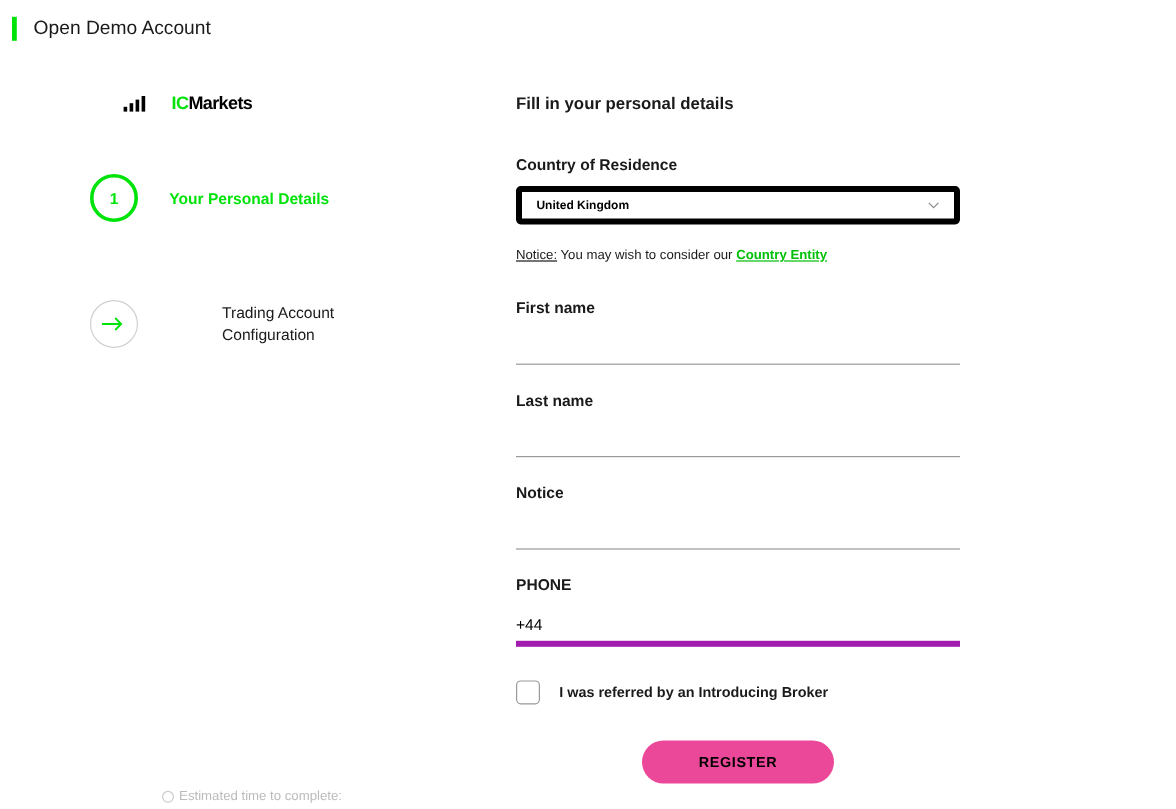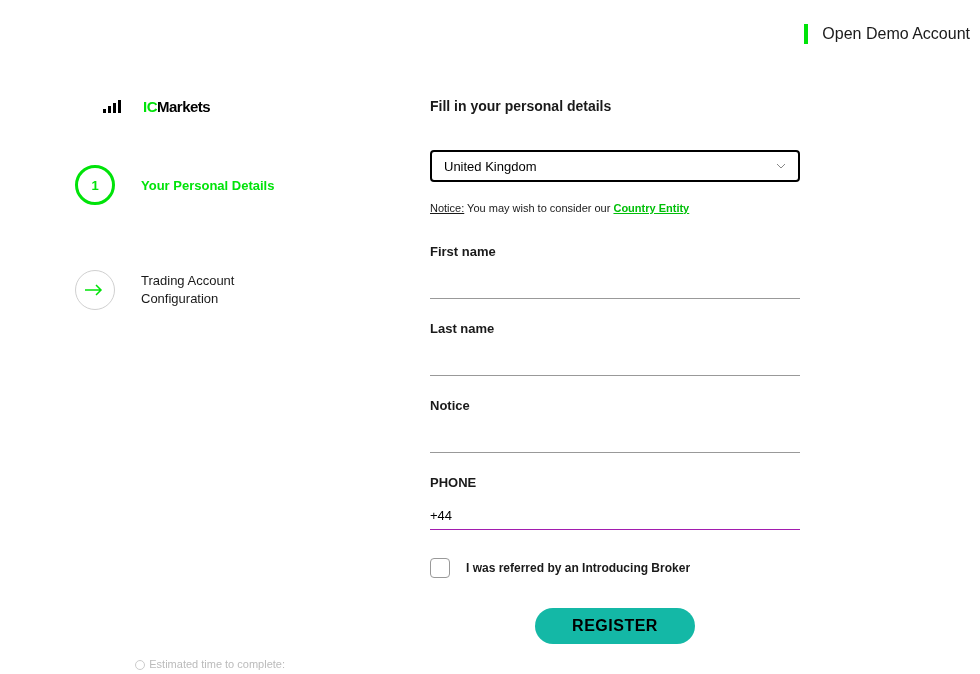--- a/index.html
+++ b/index.html
@@ -9,22 +9,21 @@
       font-family: Arial, Helvetica, sans-serif;
     }
     body {
       width: 980px;
       height: 674px;
       background: #fff;
     }
     .page-header {
       display: flex;
       align-items: center;
-      padding: 24px 10px;
-      justify-content: flex-end;
+      padding: 14px 10px;
     }
     .green-bar {
       width: 4px;
       height: 20px;
       background: #00e309;
       margin-right: 14px;
     }
     .page-title {
       font-size: 16px;
       font-weight: 400;
@@ -118,28 +117,29 @@
     .form-label {
       font-size: 13px;
       font-weight: bold;
       color: #1a1a1a;
       margin-bottom: 10px;
       display: block;
     }
     .select-box {
       width: 100%;
       height: 32px;
-      border: 2px solid #000000;
+      border: 5px solid #000000;
       border-radius: 4px;
       padding: 0 12px;
       display: flex;
       align-items: center;
       justify-content: space-between;
-      font-size: 13px;
+      font-size: 10px;
       cursor: pointer;
+      font-weight: bold;
     }
     .chevron {
       width: 10px;
       height: 10px;
     }
     .notice {
       font-size: 11px;
       color: #1a1a1a;
       margin-top: 20px;
       margin-bottom: 30px;
@@ -159,21 +159,21 @@
       border-bottom: 1px solid #999;
       padding: 8px 0 6px 0;
       font-size: 13px;
       outline: none;
       margin-bottom: 22px;
       background: transparent;
     }
     .phone-value {
       font-size: 13px;
       padding: 8px 0 6px 0;
-      border-bottom: 1px solid #a21caf;
+      border-bottom: 5px solid #a21caf;
       margin-bottom: 28px;
     }
     .checkbox-row {
       display: flex;
       align-items: center;
       margin-bottom: 30px;
     }
     .checkbox {
       width: 20px;
       height: 20px;
@@ -185,26 +185,26 @@
     .checkbox-label {
       font-size: 12px;
       font-weight: bold;
       color: #1a1a1a;
     }
     .register-btn {
       display: block;
       margin: 0 auto;
       width: 160px;
       height: 36px;
-      background: #14b8a6;
+      background: #ec4899;
       border: none;
       border-radius: 18px;
       color: #000;
       font-weight: bold;
-      font-size: 16px;
+      font-size: 12px;
       letter-spacing: 0.5px;
       cursor: pointer;
     }
     .footer-left {
       position: absolute;
       left: 75px;
       top: 658px;
       font-size: 11px;
       color: #bbb;
       text-align: right;
@@ -256,28 +256,29 @@
     </div>
 
     <div class="step">
       <div class="step-circle inactive">
         <span class="arrow-icon">
           <svg width="20" height="12" viewBox="0 0 20 12">
               <path d="M0 6 L16 6 M11 1 L16 6 L11 11" stroke="#00e309" stroke-width="1.5" fill="none"></path>
             </svg>
         </span>
       </div>
-      <span class="step-label inactive" style="white-space:pre-line;">Trading Account
+      <span class="step-label inactive" style="white-space:pre-line;margin-left:44px;">Trading Account
 Configuration</span>
     </div>
   </div>
 
   <div class="right-col">
     <h2 class="form-title">Fill in your personal details</h2>
 
+    <label class="form-label">Country of Residence</label>
     <div class="select-box">
       <span>United Kingdom</span>
       <svg class="chevron" viewBox="0 0 10 10">
           <path d="M1 3 L5 7 L9 3" stroke="#888" stroke-width="1" fill="none"></path>
         </svg>
     </div>
 
     <div class="notice">
       <span class="notice-label">Notice:</span><span> You may wish to consider our </span><a class="notice-link">Country Entity</a>
     </div>

